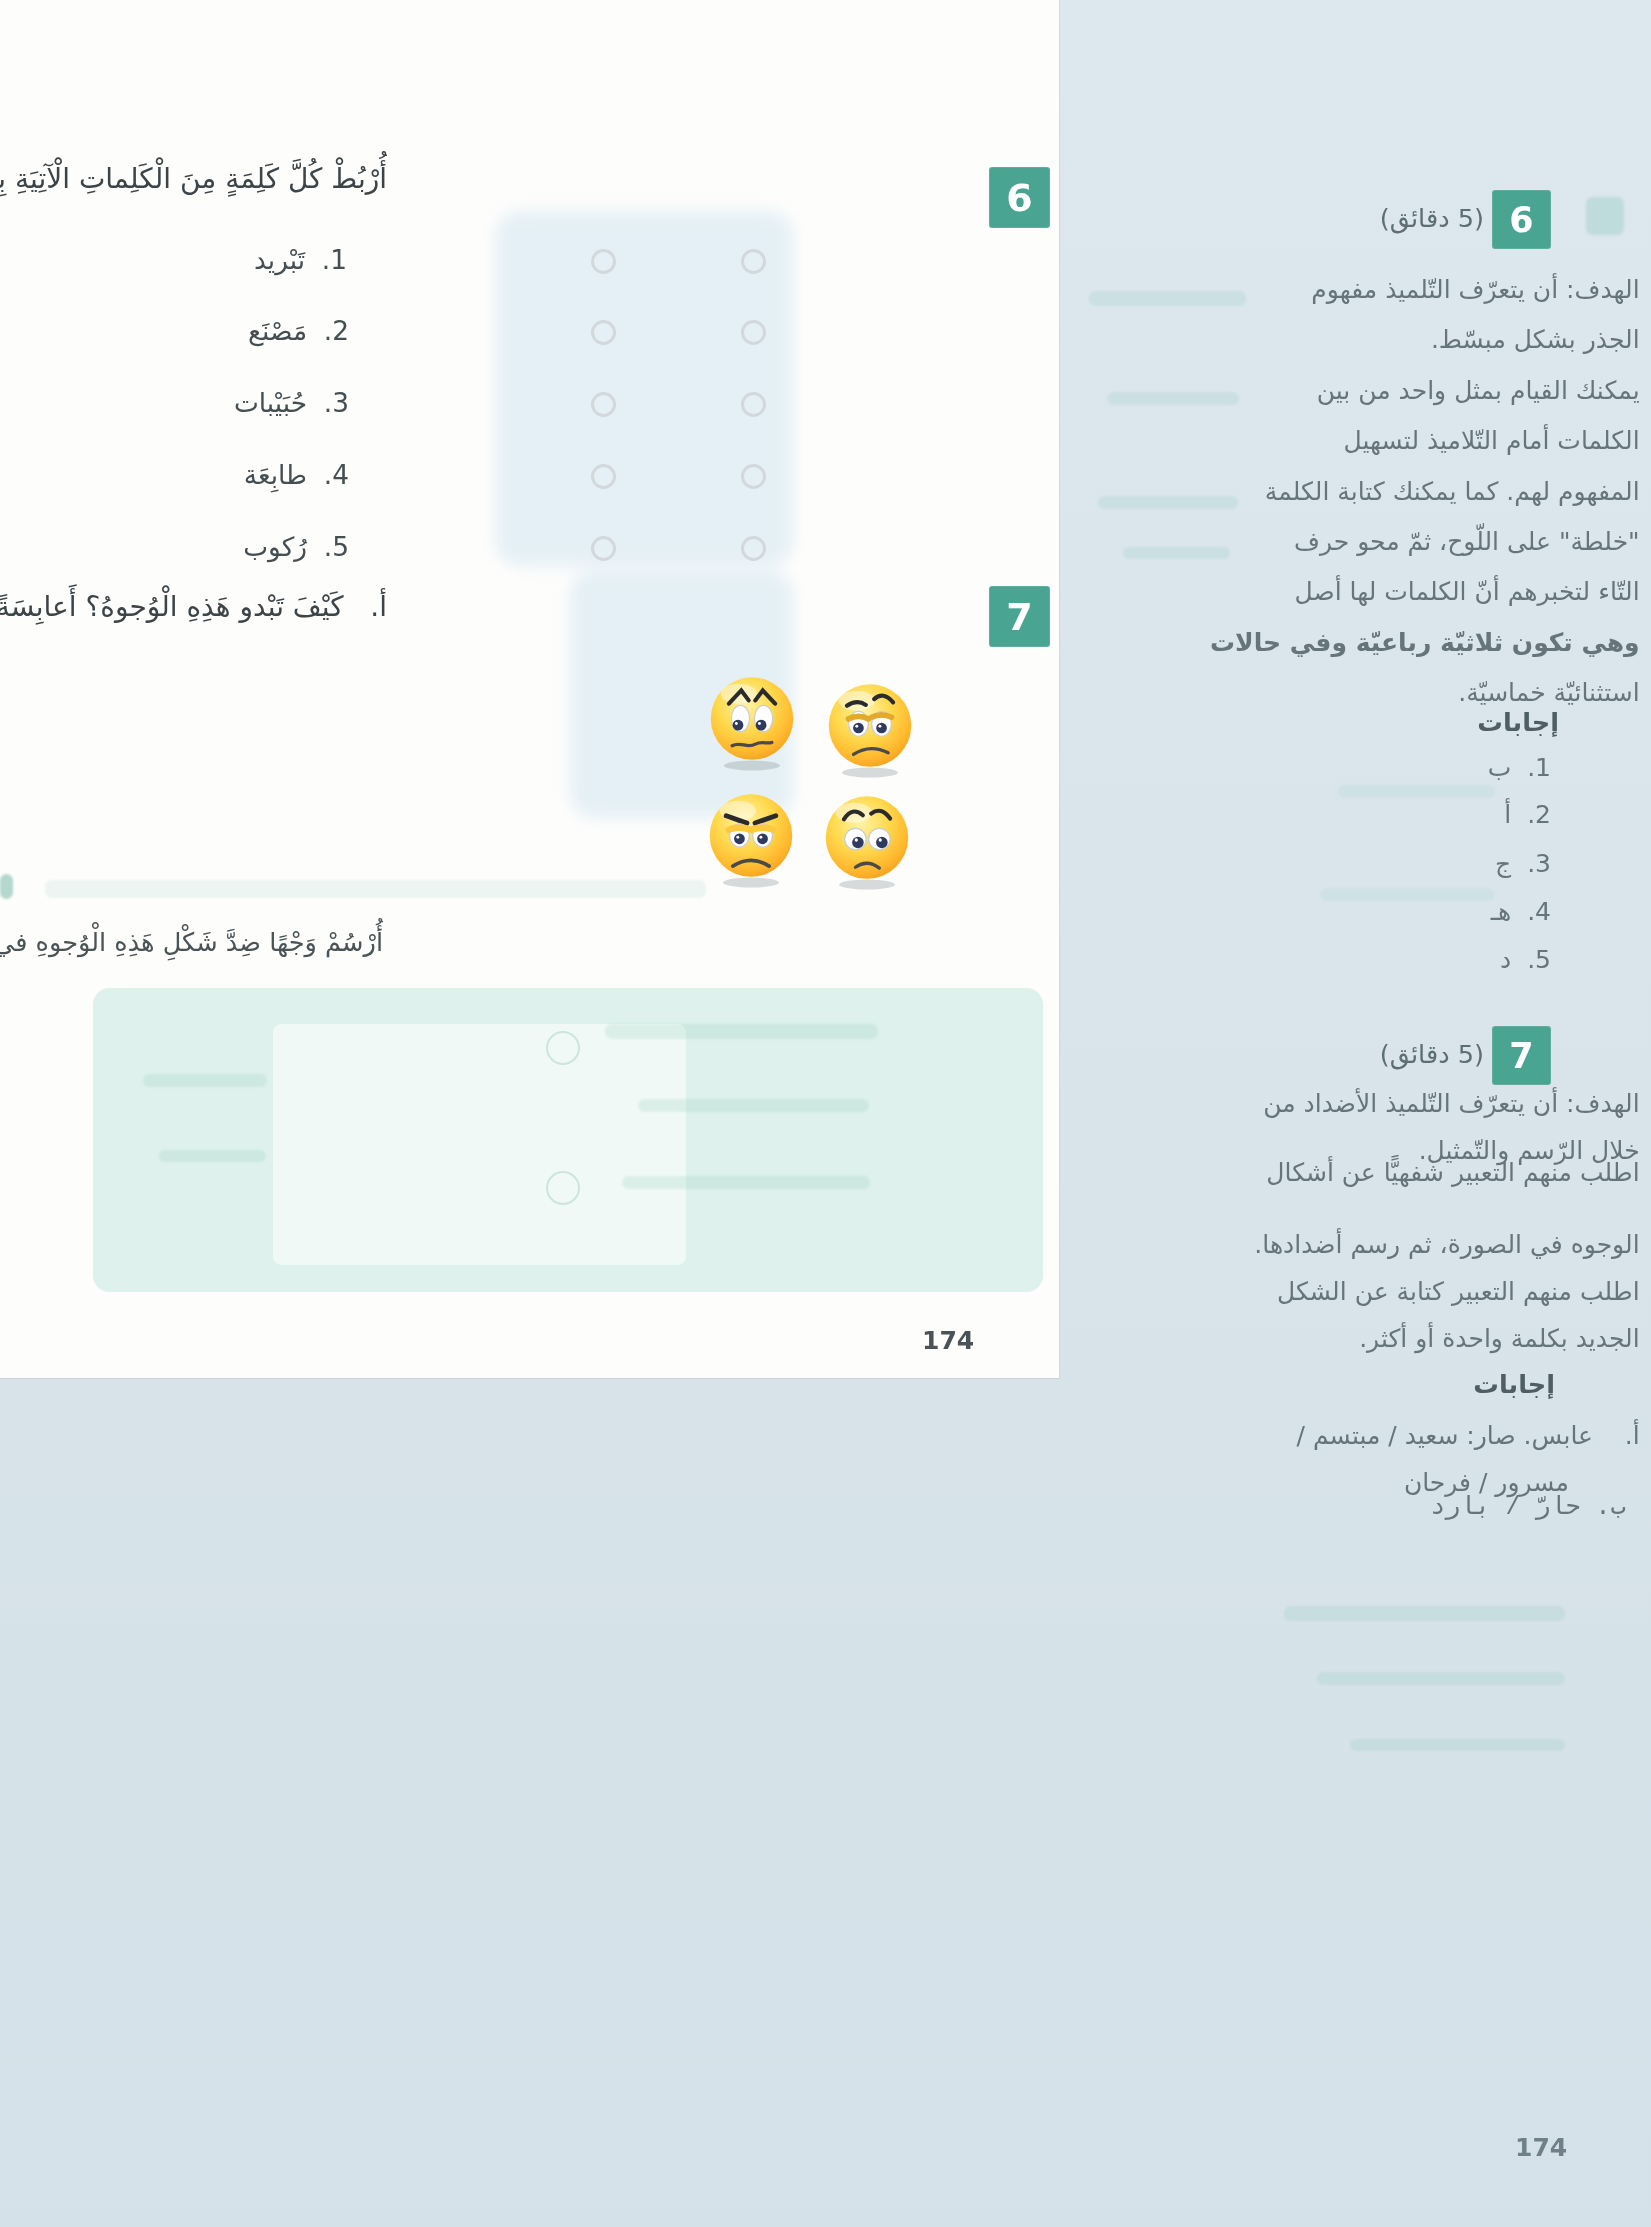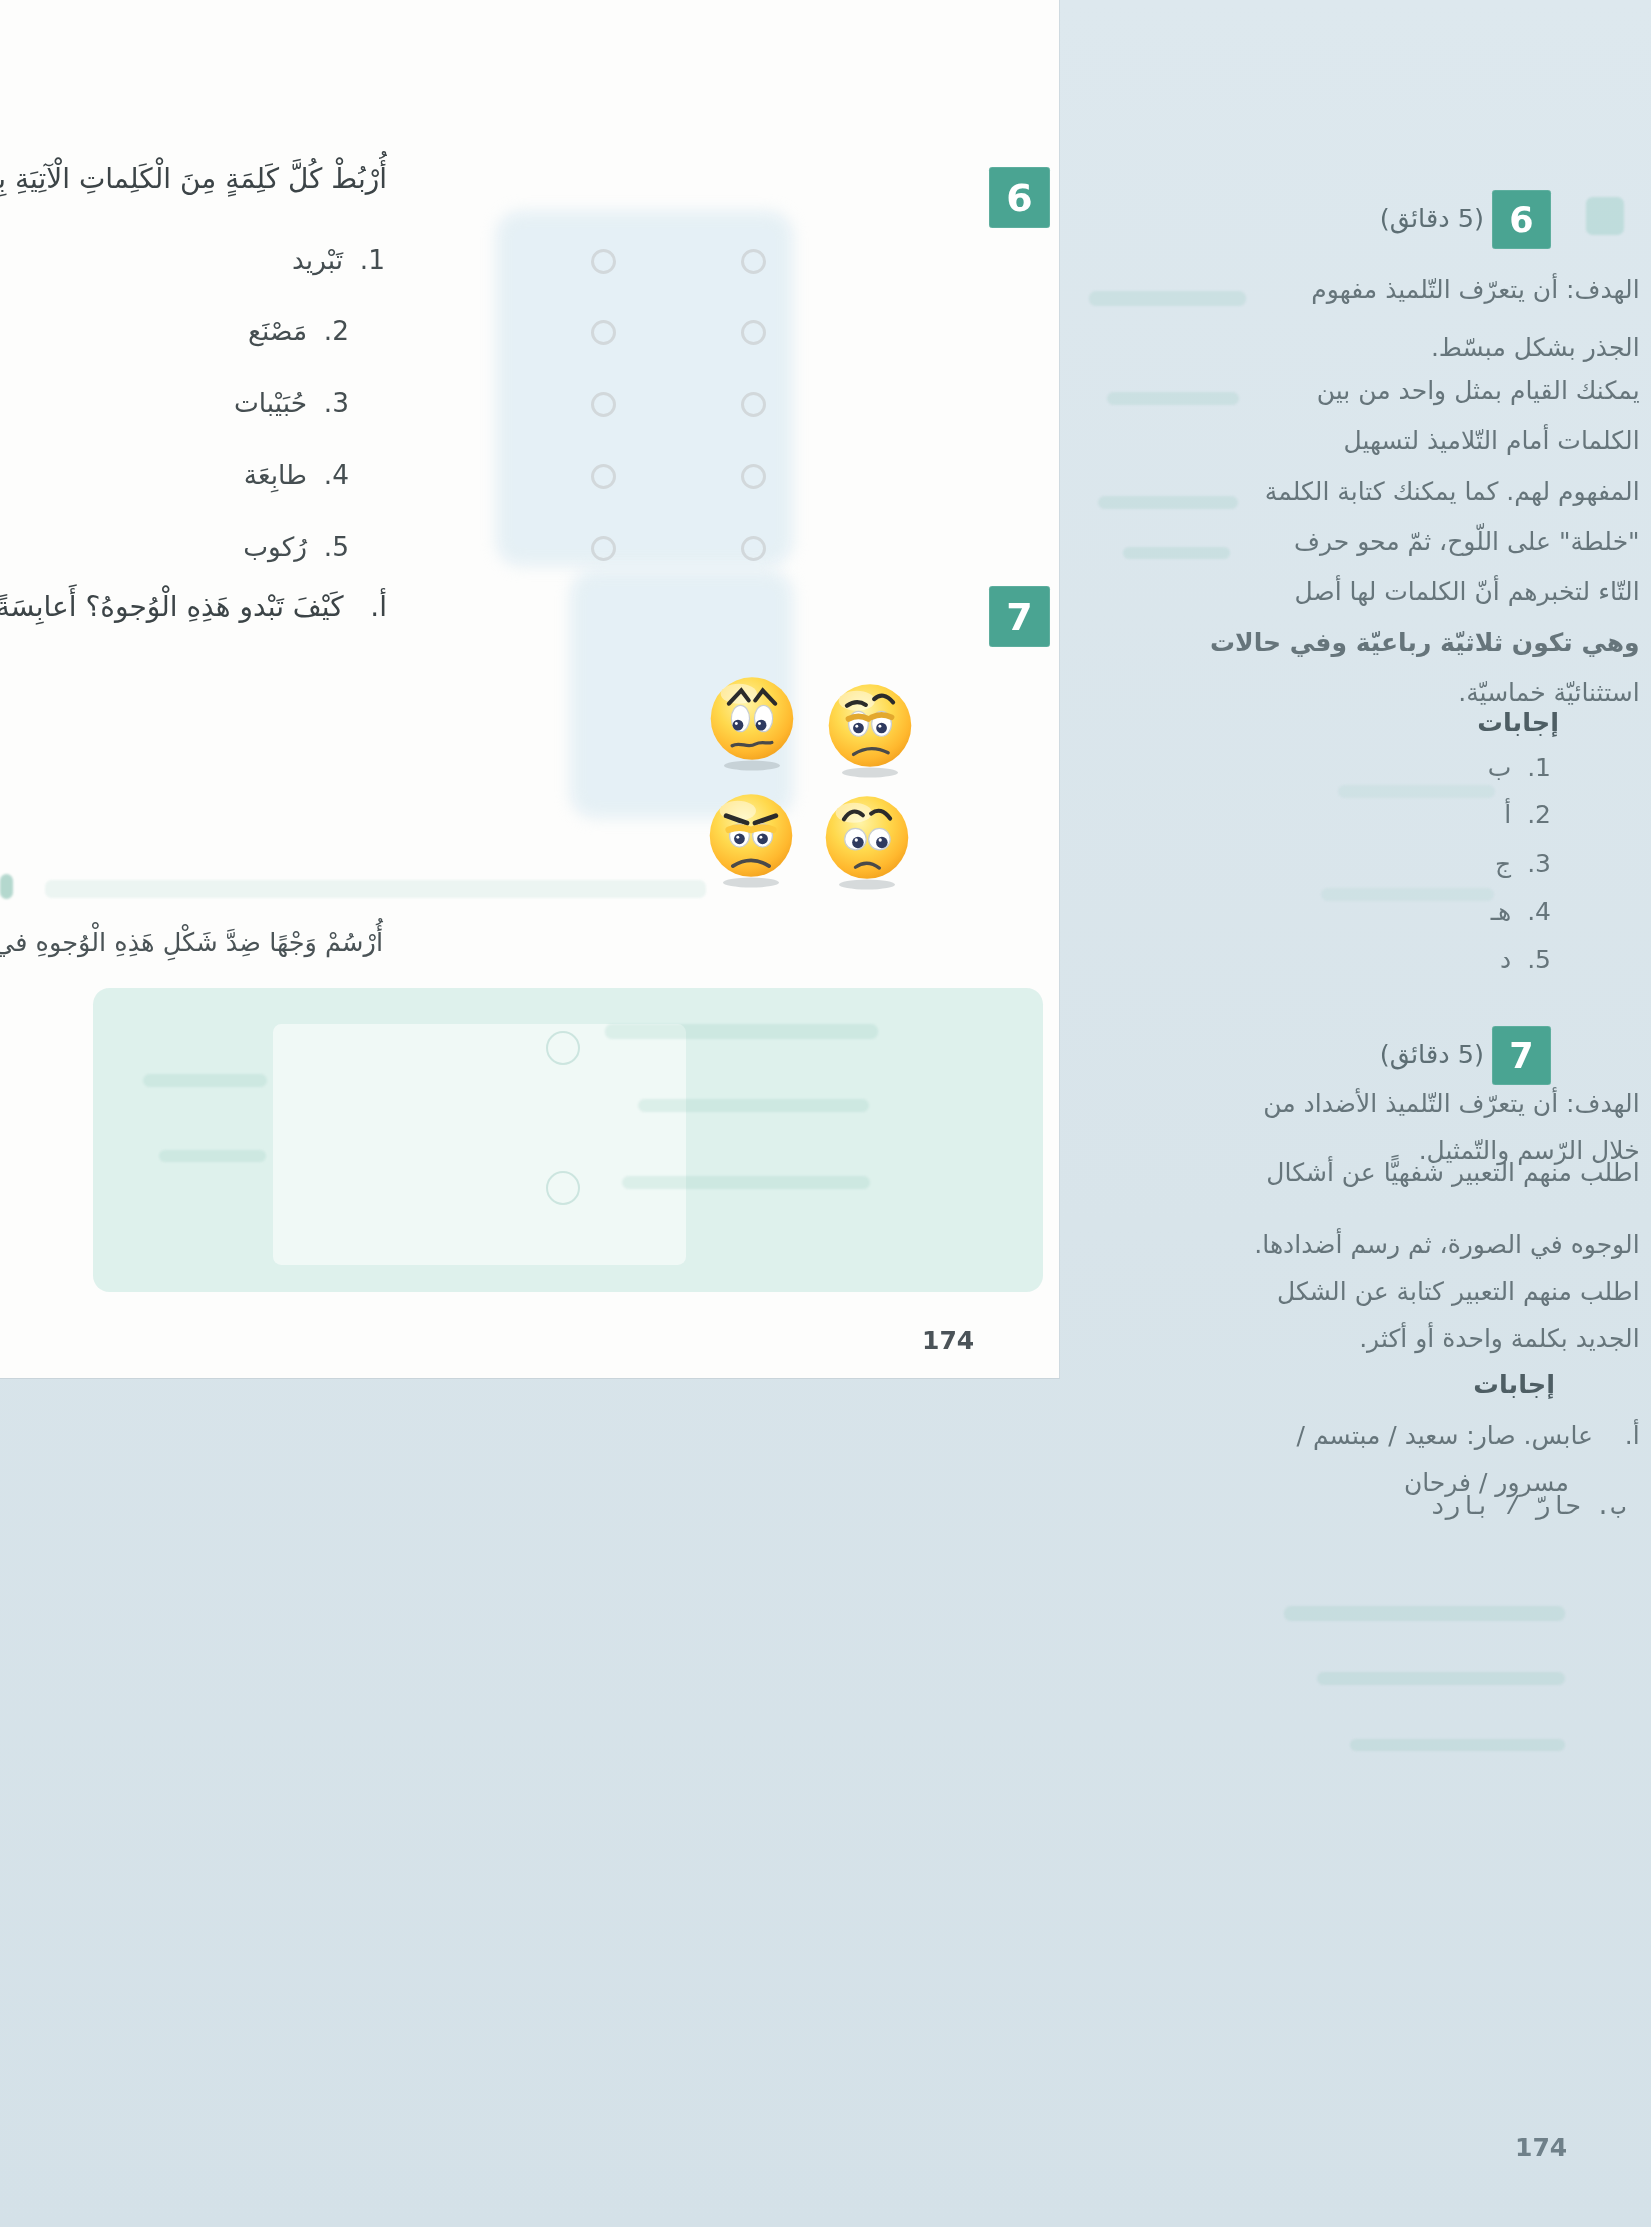--- a/index.html
+++ b/index.html
@@ -64,21 +64,21 @@
 <div class="abs student-page">
 
   <div class="abs ghost-blue" style="left:496px;top:211px;width:297px;height:355px;"></div>
   <div class="abs ghost-blue" style="left:570px;top:570px;width:223px;height:248px;"></div>
 
   <div class="abs badge badge-left" style="left:989px;top:167px;">
     <span>6</span>
   </div>
   <div class="abs ar ex-title" style="right:672px;top:162px;">أُرْبُطْ كُلَّ كَلِمَةٍ مِنَ الْكَلِماتِ الْآتِيَةِ بِجَذْرِها الصَّحيحِ.</div>
 
-  <div class="abs ar pair-text" style="right:674px;top:244px;">1.  تَبْريد</div>
+  <div class="abs ar pair-text" style="right:712px;top:244px;">1.  تَبْريد</div>
   <div class="abs match-circle" style="left:741px;top:249px;"></div>
   <div class="abs match-circle" style="left:591px;top:249px;"></div>
 
   <div class="abs ar pair-text" style="right:710px;top:315px;">2.  مَصْنَع</div>
   <div class="abs match-circle" style="left:741px;top:320px;"></div>
   <div class="abs match-circle" style="left:591px;top:320px;"></div>
 
   <div class="abs ar pair-text" style="right:710px;top:387px;">3.  حُبَيْبات</div>
   <div class="abs match-circle" style="left:741px;top:392px;"></div>
   <div class="abs match-circle" style="left:591px;top:392px;"></div>
@@ -185,21 +185,21 @@
 <div class="abs ghost" style="left:1284px;top:1606px;width:281px;height:15px;"></div>
 <div class="abs ghost" style="left:1317px;top:1672px;width:248px;height:13.2px;"></div>
 <div class="abs ghost" style="left:1350px;top:1739px;width:215px;height:11.6px;"></div>
 
 <div class="abs badge badge-right" style="left:1492px;top:190px;">
   <span>6</span>
 </div>
 <div class="abs ar t-duration" style="right:168px;top:203px;">(5 دقائق)</div>
 
 <div class="abs ar t-line" style="right:12.4px;top:275px;">الهدف: أن يتعرّف التّلميذ مفهوم</div>
-<div class="abs ar t-line" style="right:12.4px;top:325px;margin-top:8px;">الجذر بشكل مبسّط.</div>
+<div class="abs ar t-line" style="right:12.4px;top:325px;">الجذر بشكل مبسّط.</div>
 <div class="abs ar t-line" style="right:12.4px;top:376px;">يمكنك القيام بمثل واحد من بين</div>
 <div class="abs ar t-line" style="right:12.4px;top:426px;">الكلمات أمام التّلاميذ لتسهيل</div>
 <div class="abs ar t-line" style="right:12.4px;top:477px;margin-left:20px;">المفهوم لهم. كما يمكنك كتابة الكلمة</div>
 <div class="abs ar t-line" style="right:12.4px;top:527px;">"خلطة" على اللّوح، ثمّ محو حرف</div>
 <div class="abs ar t-line" style="right:12.4px;top:577px;">التّاء لتخبرهم أنّ الكلمات لها أصل</div>
 <div class="abs ar t-line" style="right:12.4px;top:628px;font-weight:bold;">وهي تكون ثلاثيّة رباعيّة وفي حالات</div>
 <div class="abs ar t-line" style="right:12.4px;top:678px;">استثنائيّة خماسيّة.</div>
 
 <div class="abs ar t-answers-title" style="right:93px;top:707px;">إجابات</div>
 <div class="abs ar t-answer" style="right:101px;top:753px;">1.  ب</div>

